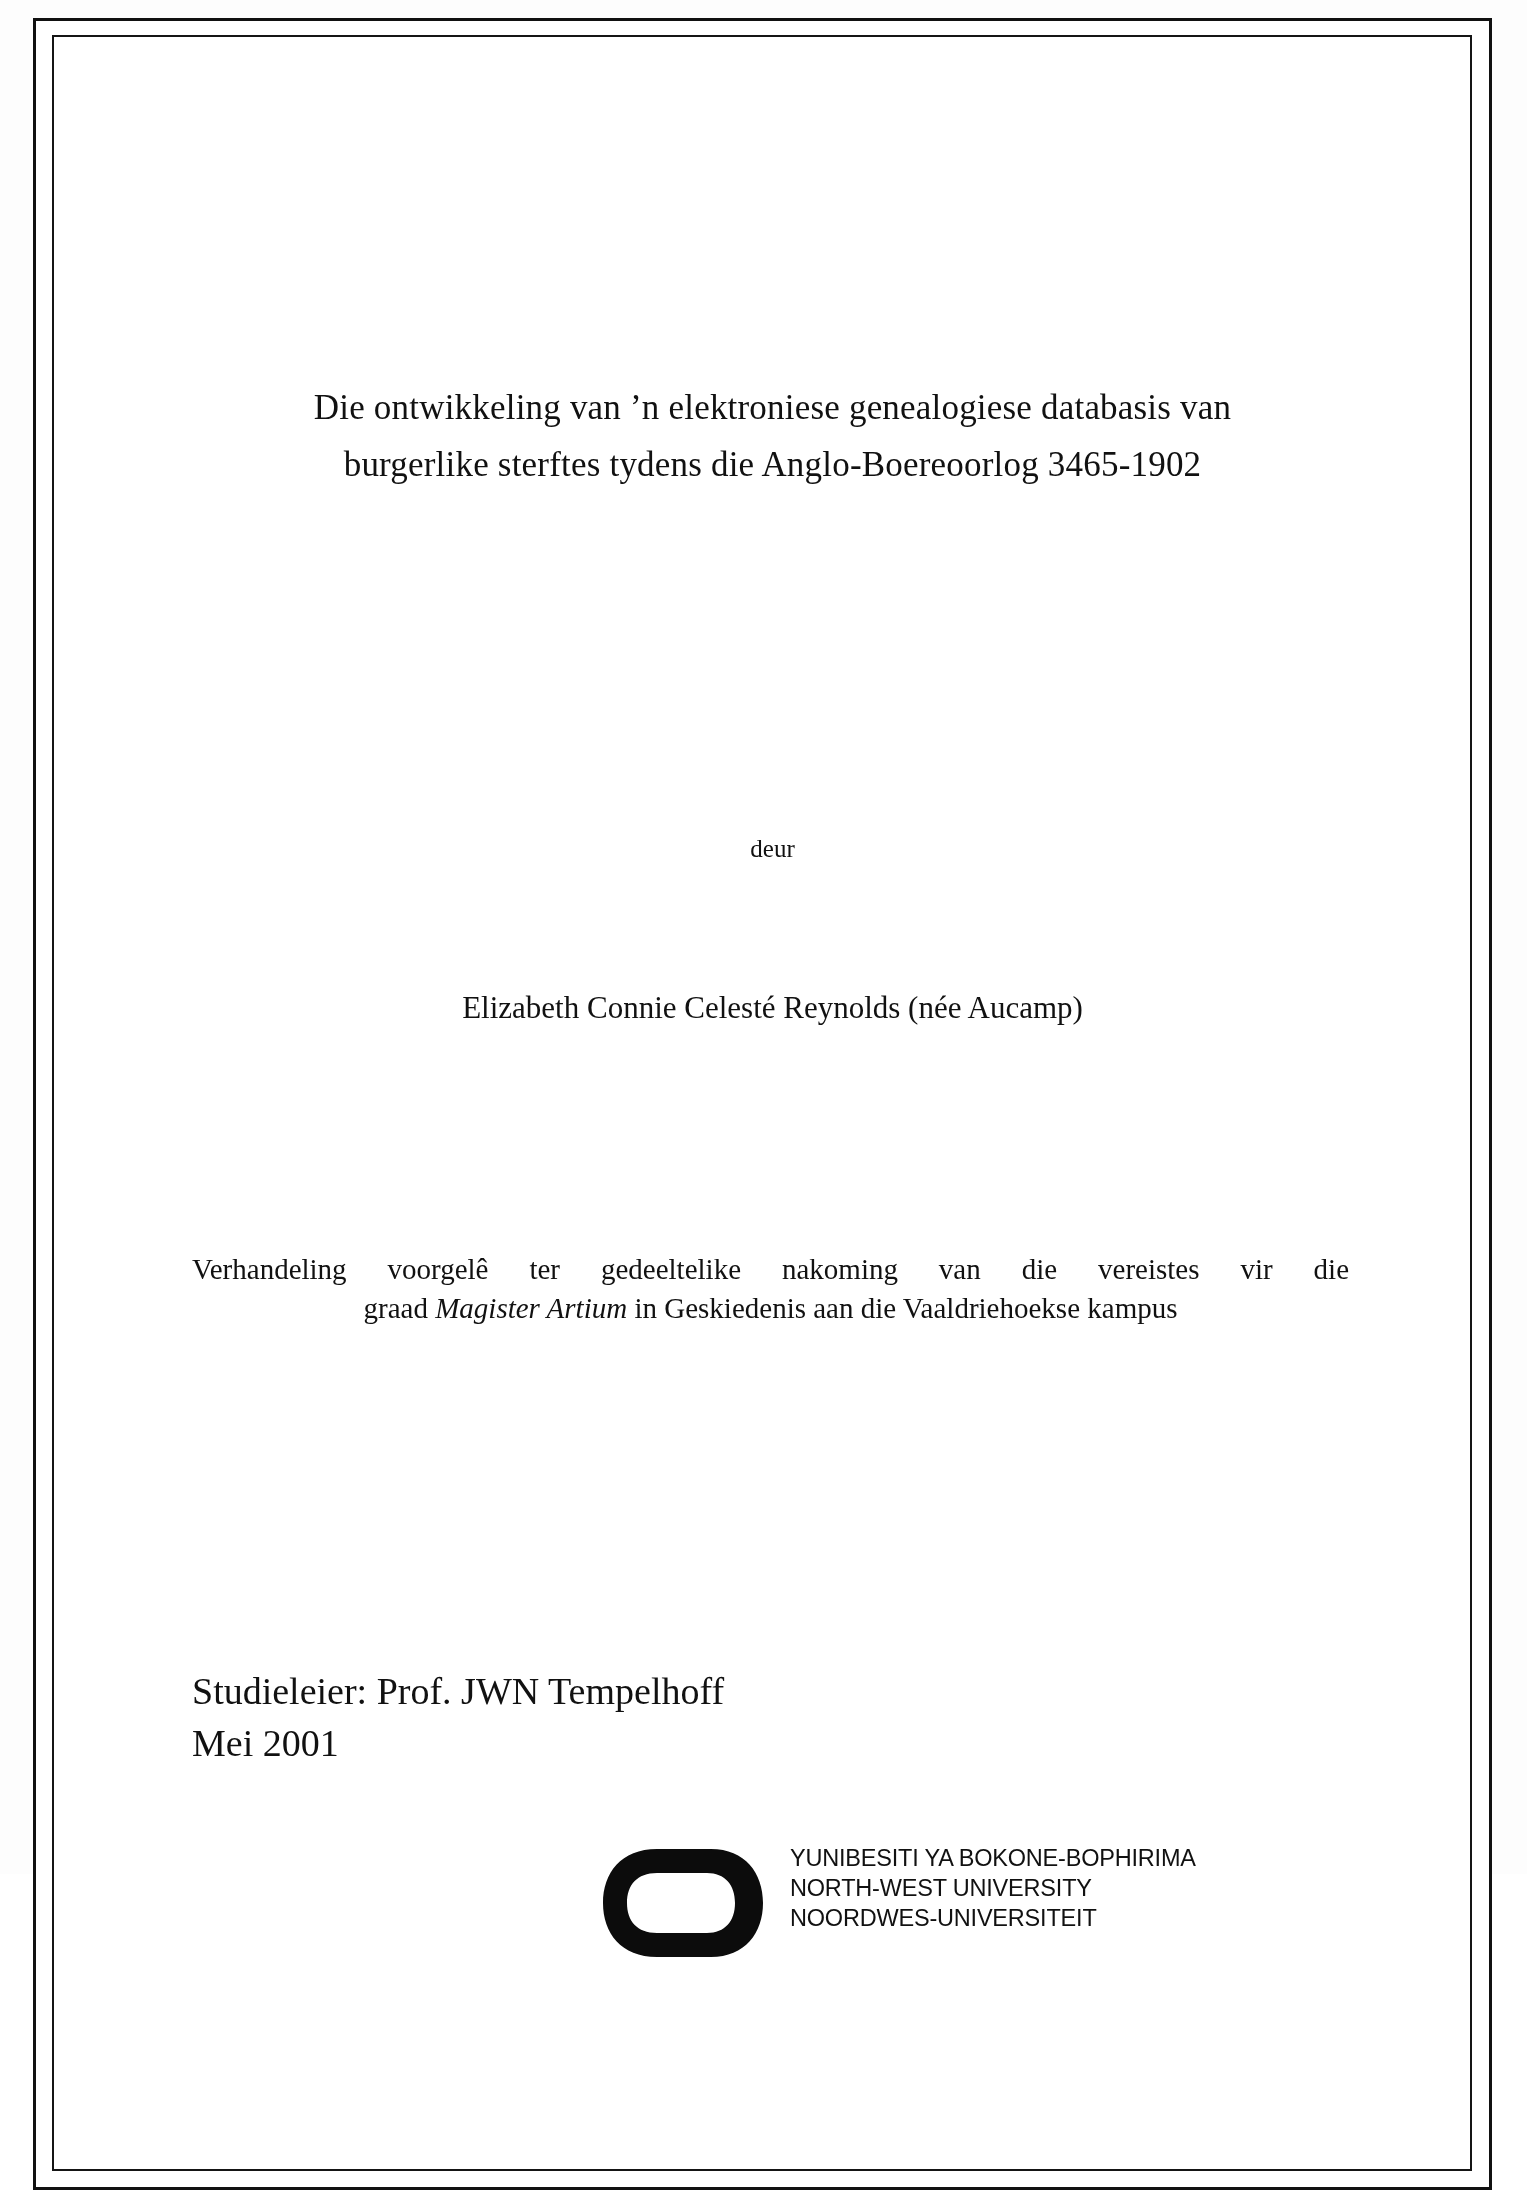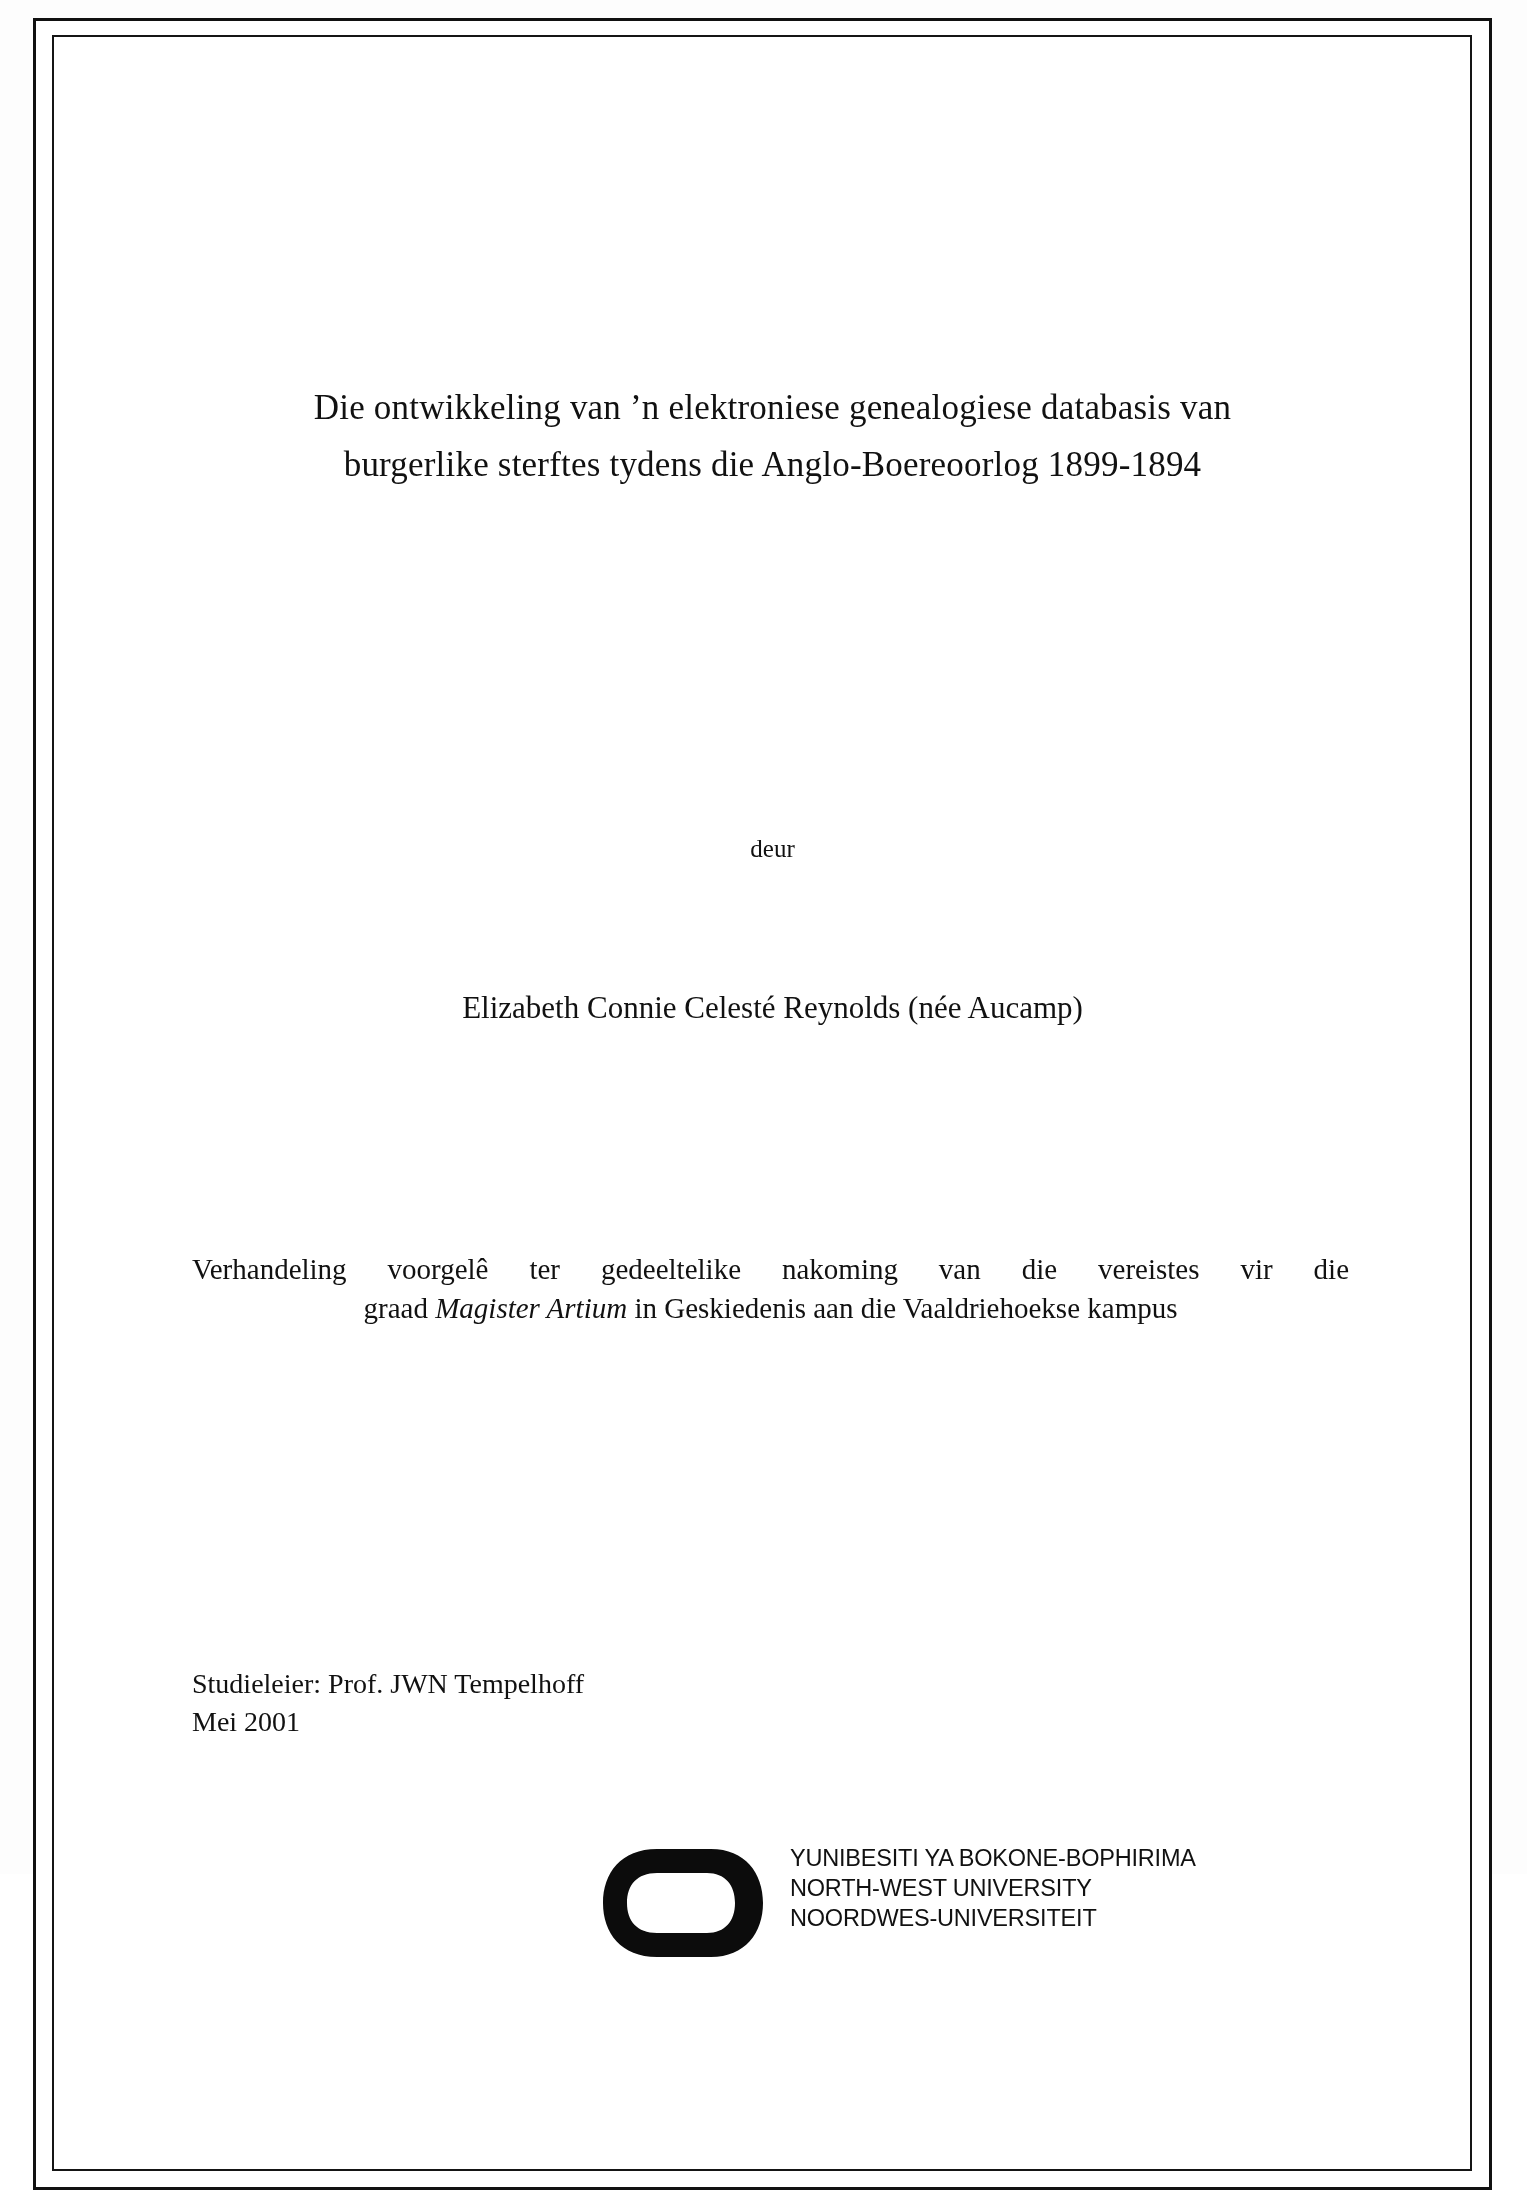--- a/index.html
+++ b/index.html
@@ -102,21 +102,21 @@
   }
   .abstract-block i {
     font-style: italic;
   }
 
   .supervisor-block {
     position: absolute;
     left: 52px;
     top: 1630px;
     width: 1000px;
-    font-size: 28px;
+    font-size: 38px;
     line-height: 1.37;
   }
 
   .logo-block {
     position: absolute;
     left: 395px;
     top: 1800px;
     width: 700px;
     height: 140px;
   }
@@ -142,21 +142,21 @@
 <body>
 
 <div class="scan-sheet">
   <div class="page-frame-outer"></div>
   <div class="page-frame-inner"></div>
 
   <div class="content">
 
     <div class="title-block">
       <div class="title-line">Die ontwikkeling van ’n elektroniese genealogiese databasis van</div>
-      <div class="title-line">burgerlike sterftes tydens die Anglo-Boereoorlog 1899-1894</div>
+      <div class="title-line">burgerlike sterftes tydens die Anglo-Boereoorlog 3465-1902</div>
     </div>
 
     <div class="deur">deur</div>
 
     <div class="author">Elizabeth Connie Celesté Reynolds (née Aucamp)</div>
 
     <div class="abstract-block">
       <div class="abstract-line-justified">Verhandeling voorgelê ter gedeeltelike nakoming van die vereistes vir die</div>
       <div class="abstract-line"><span>graad </span><i>Magister Artium</i><span> in Geskiedenis aan die Vaaldriehoekse kampus</span></div>
     </div>

